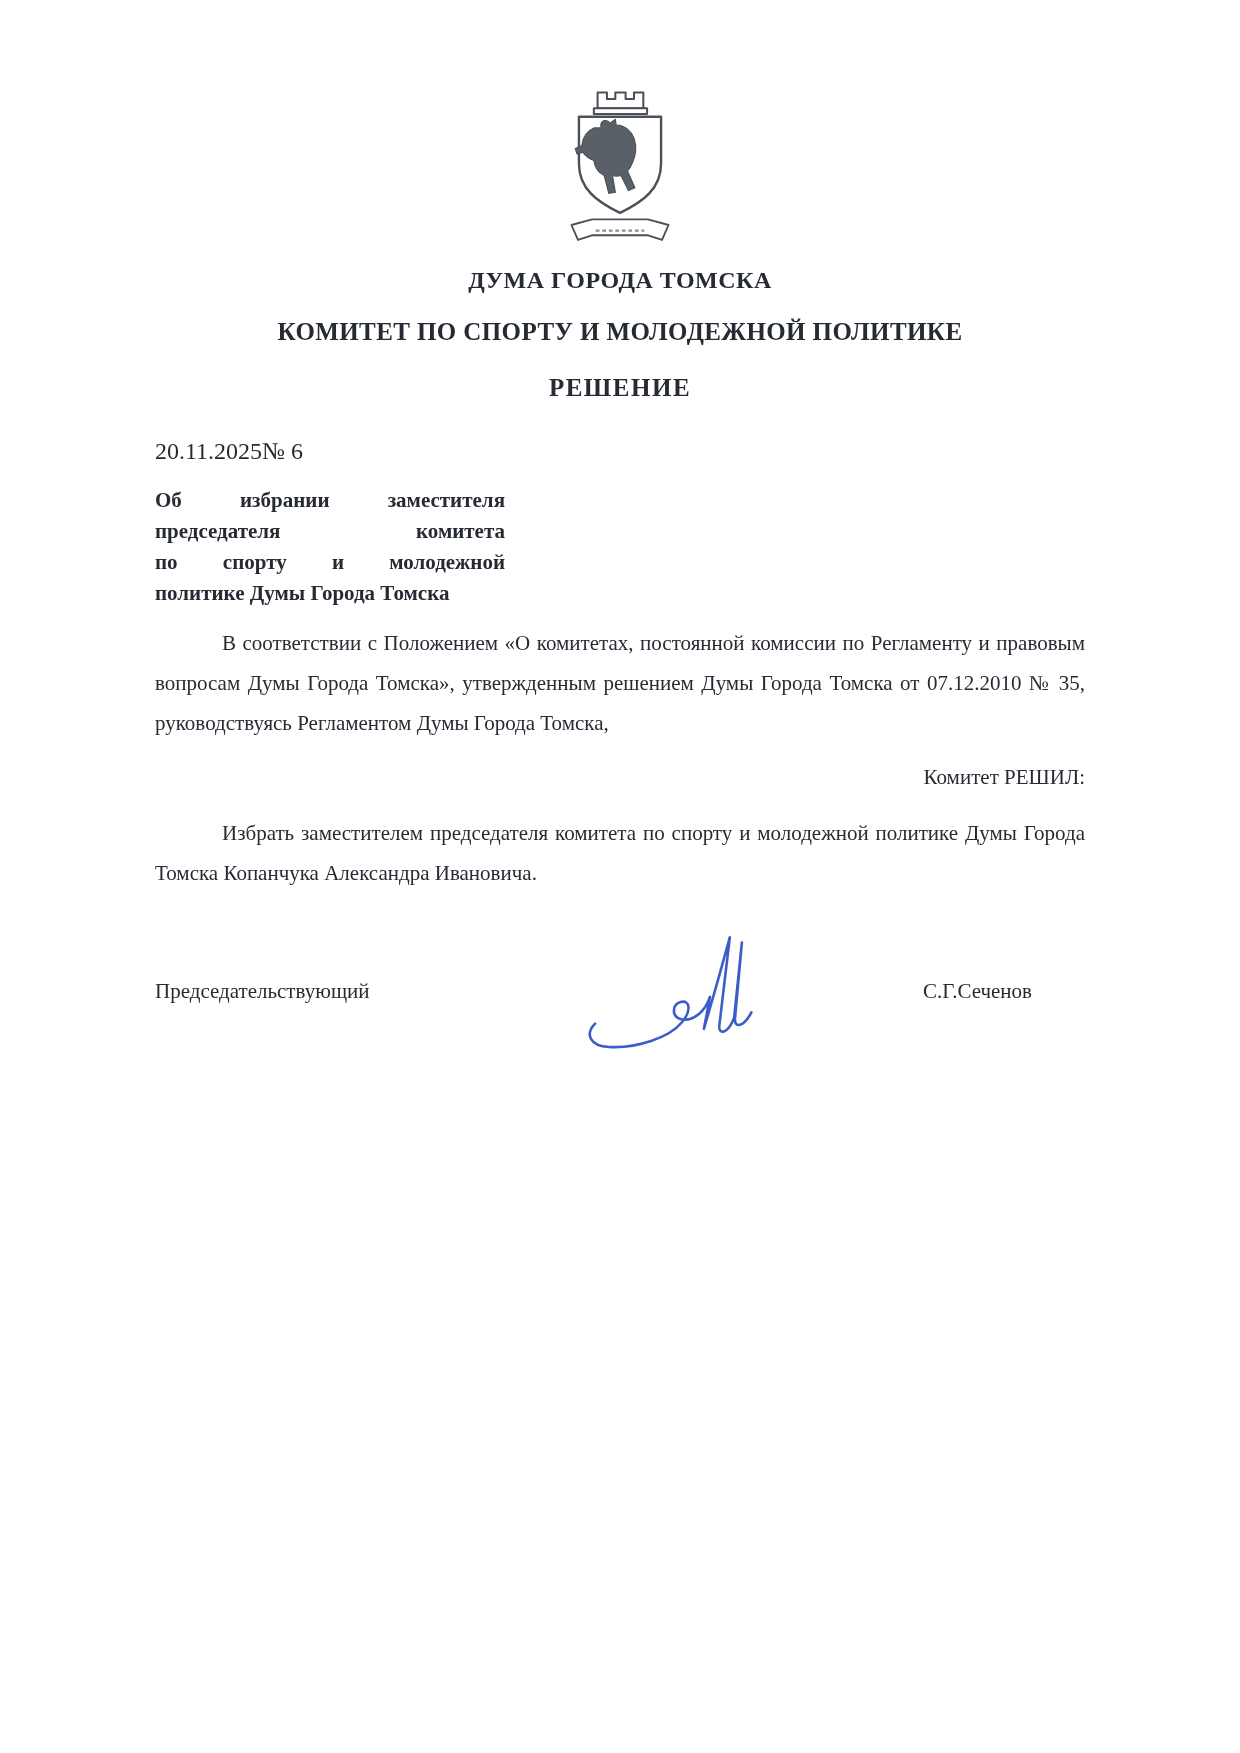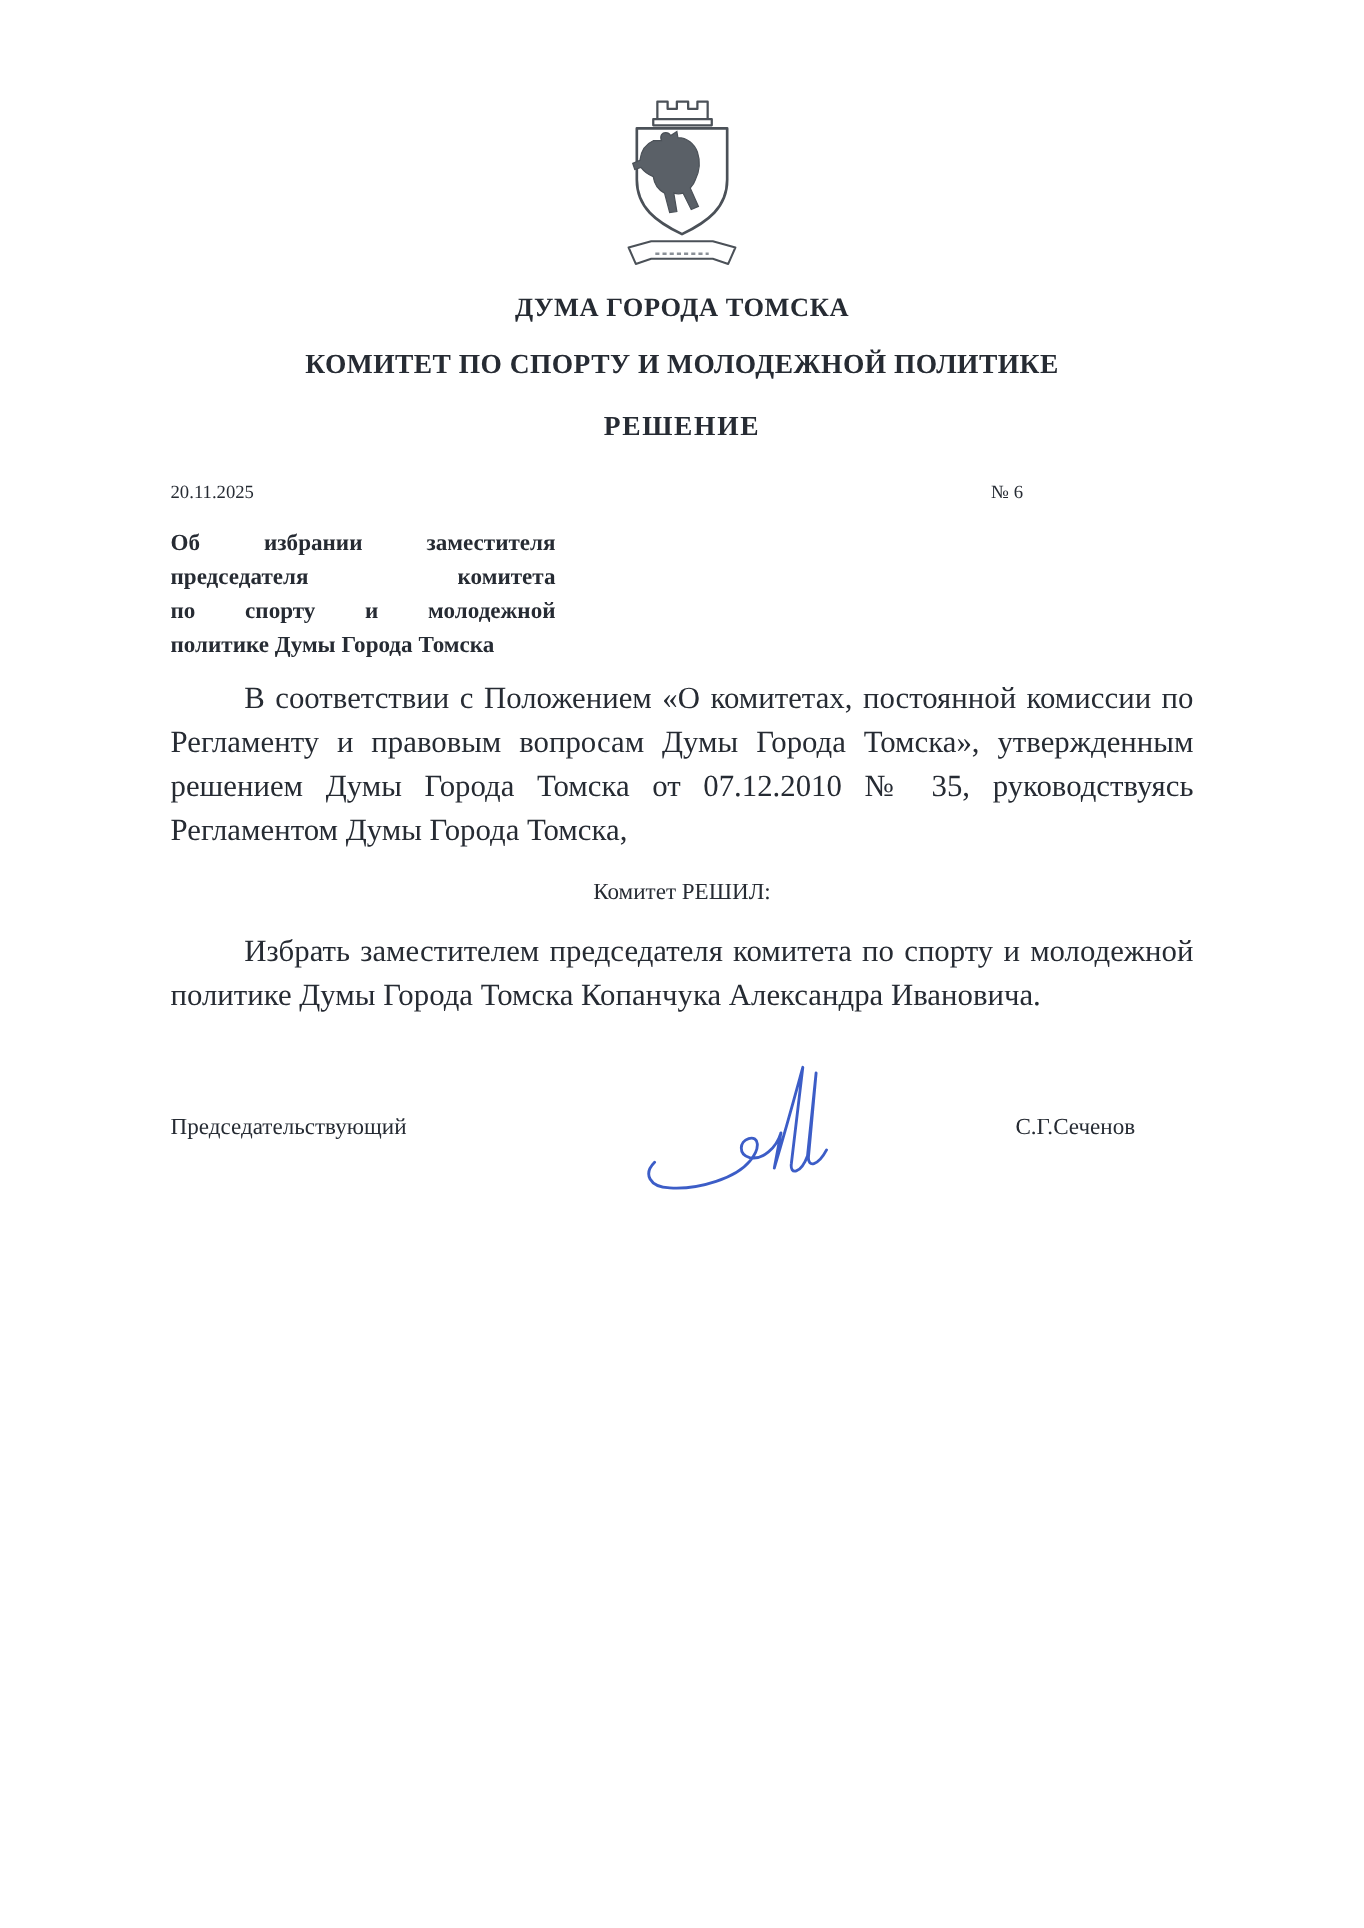--- a/index.html
+++ b/index.html
@@ -39,51 +39,50 @@
     margin-top: 28px;
     text-align: center;
     font-weight: bold;
     font-size: 25px;
     letter-spacing: 1.5px;
   }
 
   .meta-row {
     margin-top: 36px;
     display: flex;
-    justify-content: space-between;
     align-items: baseline;
-    font-size: 17px;
+    font-size: 24px;
   }
   .meta-row .doc-number { margin-right: 155px; }
 
   .subject {
     margin-top: 20px;
     width: 350px;
     font-weight: bold;
     font-size: 21px;
     line-height: 31px;
   }
   .subject-line {
     text-align: justify;
     text-align-last: justify;
   }
   .subject-line:last-child { text-align-last: left; }
 
   .body-par {
     margin-top: 16px;
-    font-size: 28px;
+    font-size: 21px;
     line-height: 40px;
     text-align: justify;
     text-indent: 67px;
   }
   .body-par.first { margin-top: 14px; }
 
   .resolved-line {
     margin-top: 14px;
-    text-align: center;
+    text-align: right;
     font-size: 21px;
     line-height: 40px;
   }
   .body-par.second { }
 
   .signature-row {
     position: relative;
     margin-top: 86px;
     display: flex;
     justify-content: space-between;

